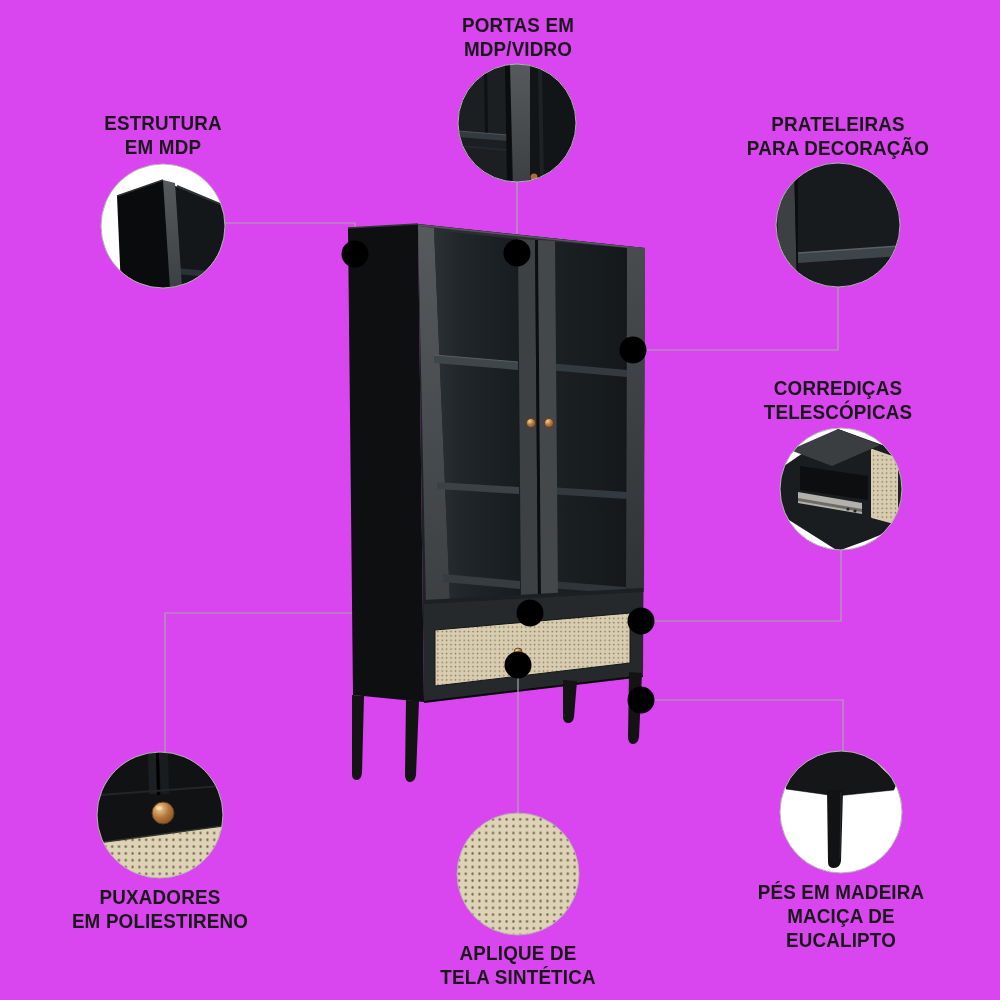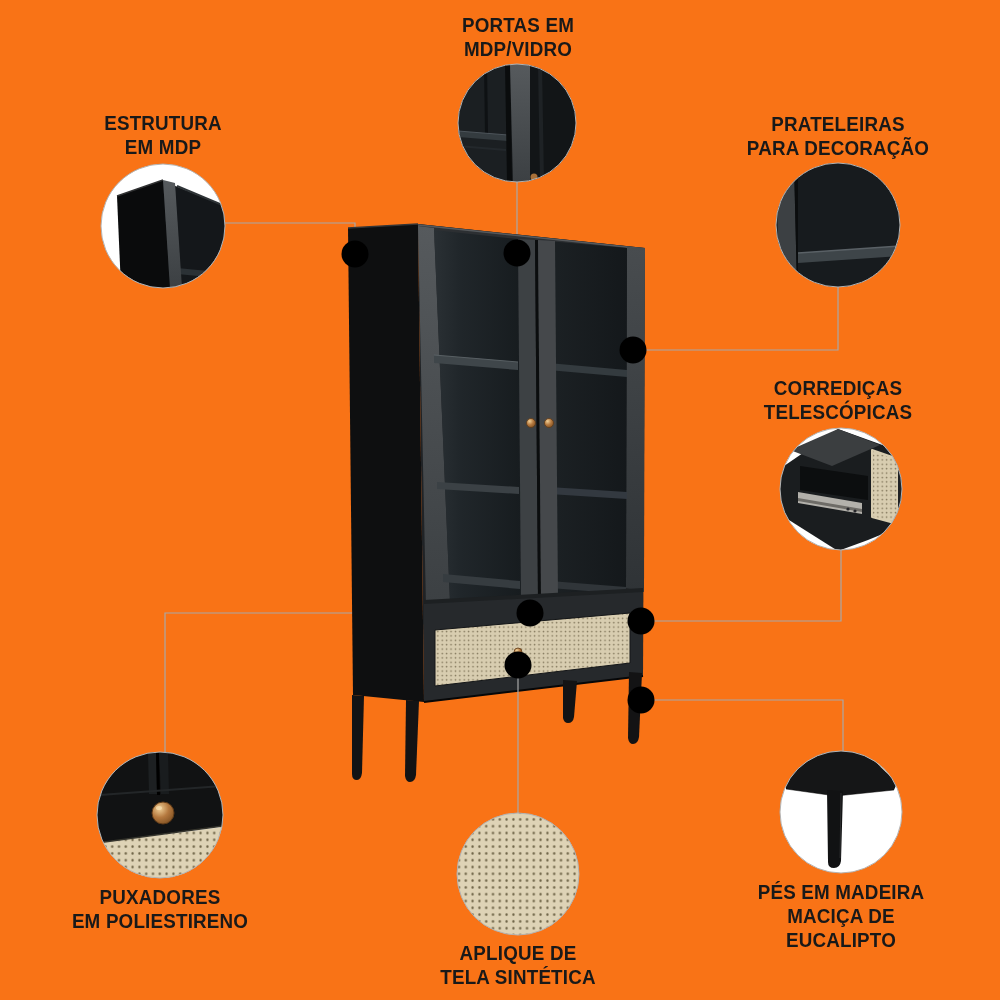--- a/index.html
+++ b/index.html
@@ -1,16 +1,16 @@
 <!DOCTYPE html>
 <html><head>
 <meta charset="utf-8">
 <style>
   html,body{margin:0;padding:0;background:#ffffff;}
-  .stage{position:relative;width:1000px;height:1000px;background:#f97316;overflow:hidden;
+  .stage{position:relative;width:1000px;height:1000px;background:#d946ef;overflow:hidden;
          font-family:"Liberation Sans", sans-serif;}
   .stage svg{position:absolute;left:0;top:0;}
   .label{position:absolute;width:320px;text-align:center;color:#191919;
          font-weight:700;font-size:20px;line-height:24px;letter-spacing:.2px;
          transform:scaleX(.94);transform-origin:center top;white-space:nowrap;}
 </style>
 </head>
 <body>
 
 <div class="stage">

